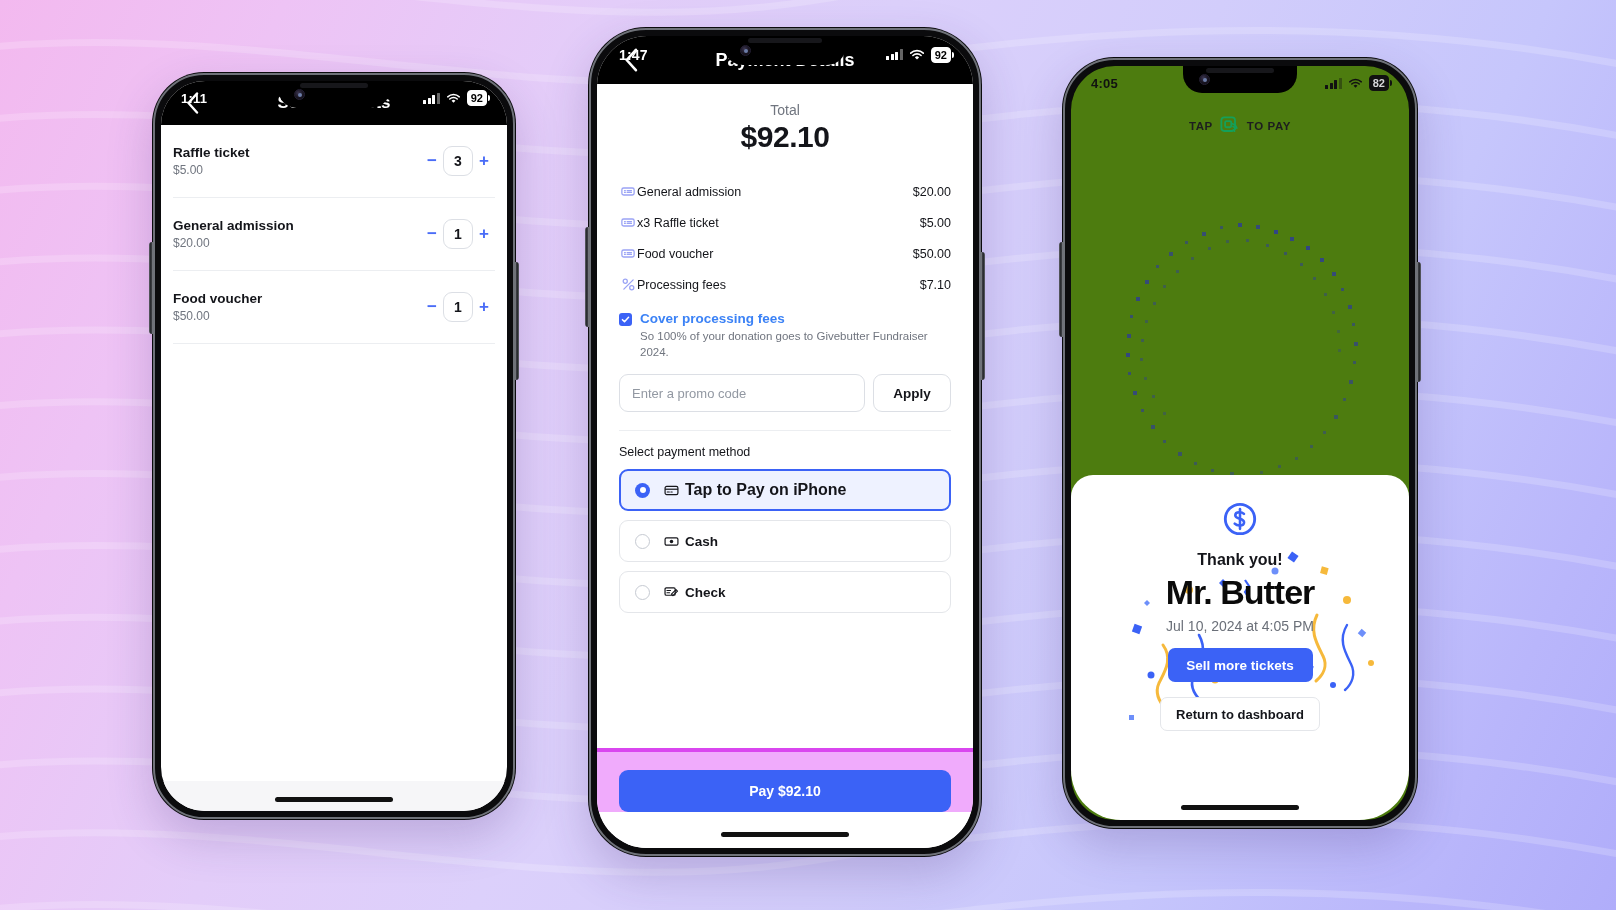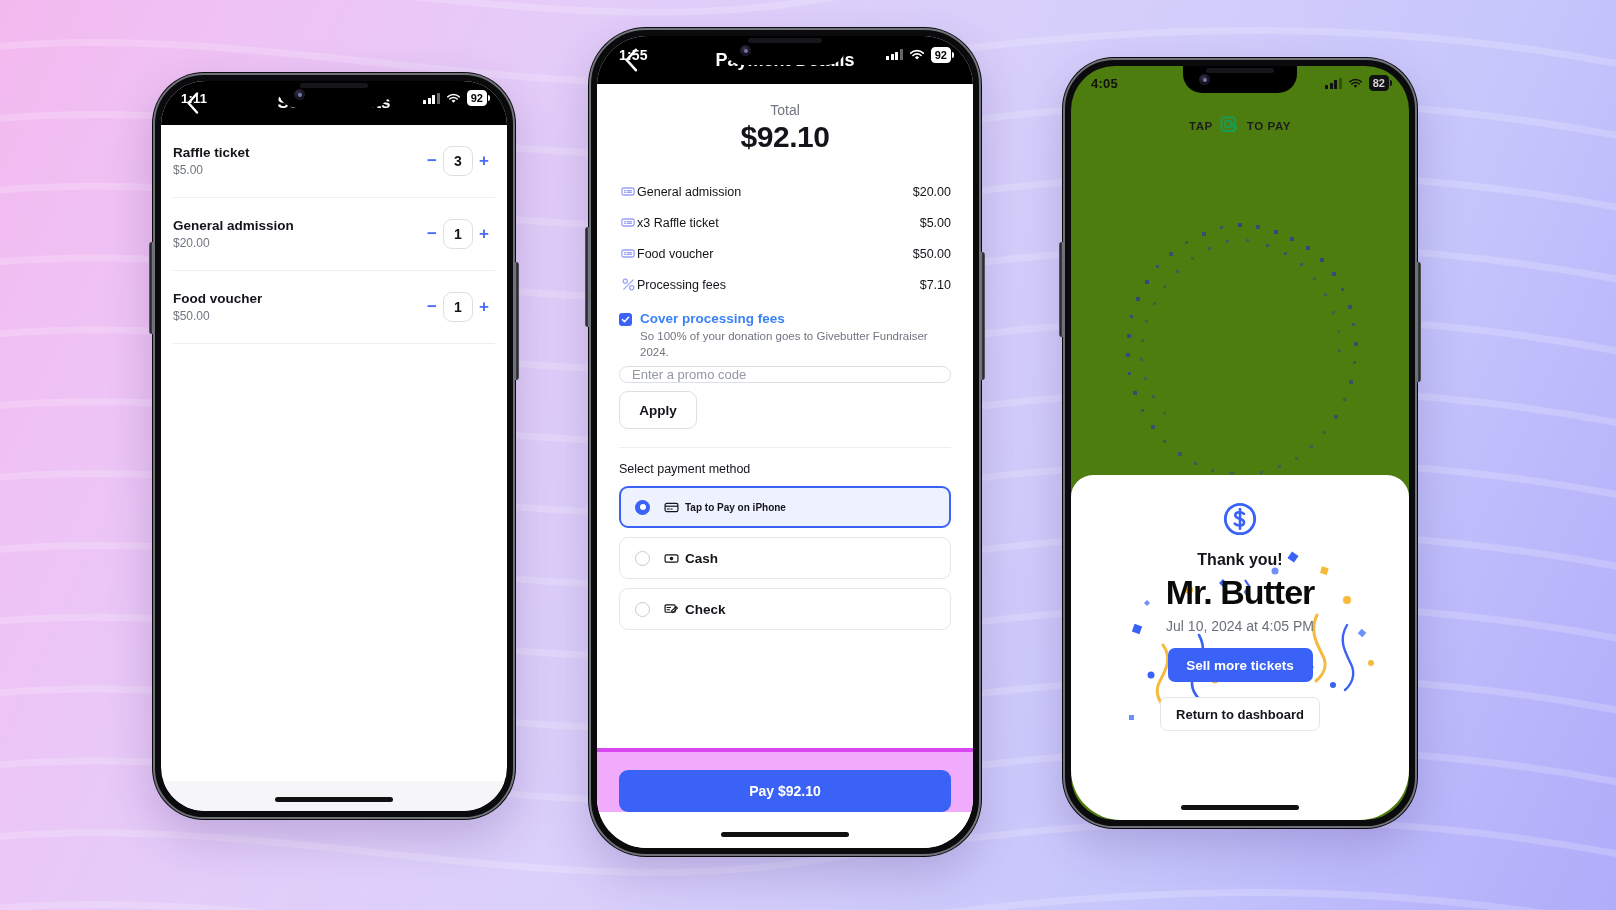--- a/index.html
+++ b/index.html
@@ -344,21 +344,21 @@
 
     <div class="screen" style="border-radius:50px;">
       <div class="speaker" style="width:74px;"></div>
       <div class="notch" style="width:122px; height:29px;">
         <div class="cam"></div>
       </div>
 
       <div class="app">
 
         <div class="statusbar" style="height:37px; padding:0 22px; font-size:14px;">
-          <div class="sb-time">1:55</div>
+          <div class="sb-time">1:47</div>
           <div class="sb-right">
             <div class="bars">
                 <i></i>
                 <i></i>
                 <i></i>
                 <i></i>
               </div>
             <svg width="16" height="12" viewBox="0 0 16 12">
               <path d="M8 10.6 5.9 8.4a3 3 0 0 1 4.2 0L8 10.6z" fill="#fff"></path>
               <path d="M3.9 6.5a5.9 5.9 0 0 1 8.2 0" stroke="#fff" stroke-width="1.6" fill="none" stroke-linecap="round"></path>
@@ -440,39 +440,39 @@
               <svg width="9" height="9" viewBox="0 0 10 10">
                 <path d="M1.6 5.2 3.9 7.4 8.4 2.6" stroke="#fff" stroke-width="1.7" fill="none" stroke-linecap="round" stroke-linejoin="round"></path>
               </svg>
             </div>
             <div style="margin-left:8px;">
               <div class="cover-title" style="font-size:13.5px;">Cover processing fees</div>
               <div class="cover-desc" style="font-size:11.5px; line-height:1.35; margin-top:3px; max-width:308px;">So 100% of your donation goes to Givebutter Fundraiser 2024.</div>
             </div>
           </div>
 
-          <div class="promo-row" style="margin-top:6px; gap:8px;flex-direction:column;">
+          <div class="promo-row" style="margin-top:14px; gap:8px;">
             <input class="promo-input" type="text" style="height: 38px; padding: 0px 12px; font-size: 13px;" placeholder="Enter a promo code">
             <button class="apply-btn" style="height:38px; width:78px; font-size:13.5px;">Apply</button>
           </div>
 
           <div class="divider" style="margin:18px 0 0;"></div>
 
           <div class="pm-label" style="font-size:12.5px; margin-top:14px;">Select payment method</div>
 
           <div class="pm-row sel" style="height:42px; padding:0 14px; margin-top:10px;">
             <div class="radio on" style="width:15px; height:15px;"></div>
             <span style="margin-left:14px; display:flex;">
               <svg width="15" height="11" viewBox="0 0 16 12">
                 <rect x="1" y="1.5" width="14" height="9" rx="1.8" fill="none" stroke="#14151a" stroke-width="1.3"></rect>
                 <path d="M1 4.6h14" stroke="#14151a" stroke-width="1.3"></path>
                 <path d="M3.3 7.6h2.4M7.3 7.6h1.5" stroke="#14151a" stroke-width="1.1" stroke-linecap="round"></path>
               </svg>
             </span>
-            <span class="pm-name" style="margin-left:6px; font-size:10px;">Tap to Pay on iPhone</span>
+            <span class="pm-name" style="margin-left:6px; font-size:16px;">Tap to Pay on iPhone</span>
           </div>
 
           <div class="pm-row" style="height:42px; padding:0 15px; margin-top:9px;">
             <div class="radio" style="width:15px; height:15px;"></div>
             <span style="margin-left:14px; display:flex;">
               <svg width="15" height="11" viewBox="0 0 16 12">
                 <rect x="1" y="2" width="14" height="8" rx="1.6" fill="none" stroke="#14151a" stroke-width="1.3"></rect>
                 <circle cx="8" cy="6" r="1.9" fill="#14151a"></circle>
               </svg>
             </span>

